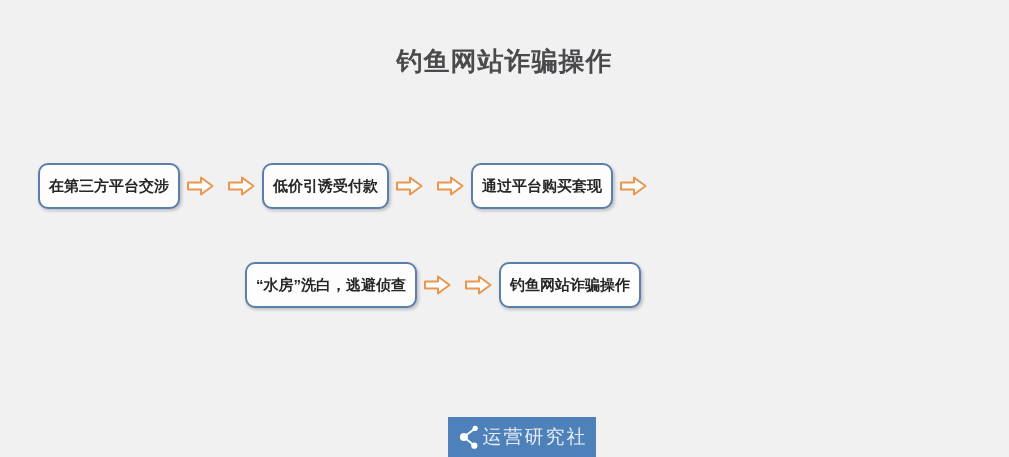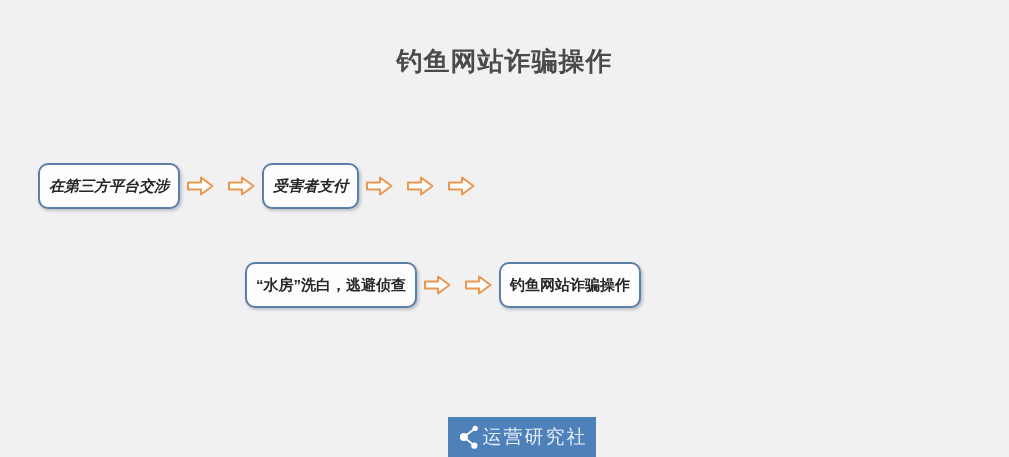--- a/index.html
+++ b/index.html
@@ -13,21 +13,21 @@
   .title{
     position:absolute;top:44px;left:0;width:100%;
     text-align:center;
     font-size:26px;font-weight:bold;color:#4a4a4c;
     letter-spacing:1px;
   }
   .flow-row{
     position:absolute;
     display:flex;align-items:center;
   }
-  .row-0{left:38px;top:163px;font-style:italic;}
+  .row-0{left:38px;top:163px;}
   .row-1{left:245px;top:262px;justify-content:center;}
   .flow-box{
     height:42px;line-height:42px;
     padding:0 9px;
     border:2px solid var(--box-border,#5b7fa8);
     border-radius:10px;
     background:var(--box-fill,#fdfdfe);
     font-size:15px;font-weight:bold;color:var(--box-text,#262626);
     white-space:nowrap;
     box-shadow:1.5px 2px 3px rgba(100,110,125,0.35);
@@ -60,31 +60,32 @@
       <span class="flow-arrow">
         <svg width="27" height="20" viewBox="0 0 27 20">
           <polygon points="1,6.5 14,6.5 14,1.5 25.5,10 14,18.5 14,13.5 1,13.5" fill="#fdfdfe" stroke="#e9964e" stroke-width="2" stroke-linejoin="round"></polygon>
         </svg>
       </span>
       <span class="flow-arrow">
         <svg width="27" height="20" viewBox="0 0 27 20">
           <polygon points="1,6.5 14,6.5 14,1.5 25.5,10 14,18.5 14,13.5 1,13.5" fill="#fdfdfe" stroke="#e9964e" stroke-width="2" stroke-linejoin="round"></polygon>
         </svg>
       </span>
-      <div class="flow-box">受害者支付</div>
+      <div class="flow-box">低价引诱受付款</div>
       <span class="flow-arrow">
         <svg width="27" height="20" viewBox="0 0 27 20">
           <polygon points="1,6.5 14,6.5 14,1.5 25.5,10 14,18.5 14,13.5 1,13.5" fill="#fdfdfe" stroke="#e9964e" stroke-width="2" stroke-linejoin="round"></polygon>
         </svg>
       </span>
       <span class="flow-arrow">
         <svg width="27" height="20" viewBox="0 0 27 20">
           <polygon points="1,6.5 14,6.5 14,1.5 25.5,10 14,18.5 14,13.5 1,13.5" fill="#fdfdfe" stroke="#e9964e" stroke-width="2" stroke-linejoin="round"></polygon>
         </svg>
       </span>
+      <div class="flow-box">通过平台购买套现</div>
       <span class="flow-arrow">
         <svg width="27" height="20" viewBox="0 0 27 20">
           <polygon points="1,6.5 14,6.5 14,1.5 25.5,10 14,18.5 14,13.5 1,13.5" fill="#fdfdfe" stroke="#e9964e" stroke-width="2" stroke-linejoin="round"></polygon>
         </svg>
       </span>
     </div>
     <div class="flow-row row-1">
       <div class="flow-box">“水房”洗白，逃避侦查</div>
       <span class="flow-arrow">
         <svg width="27" height="20" viewBox="0 0 27 20">

